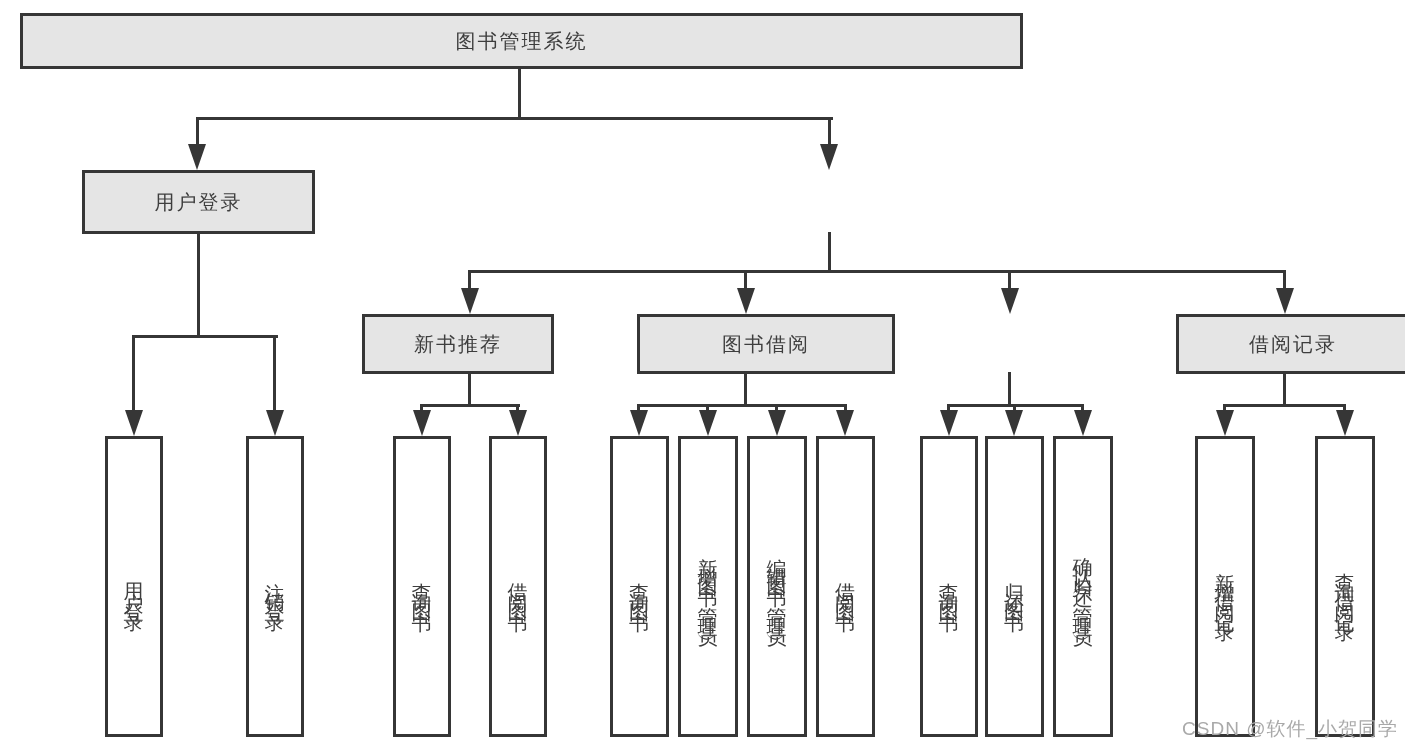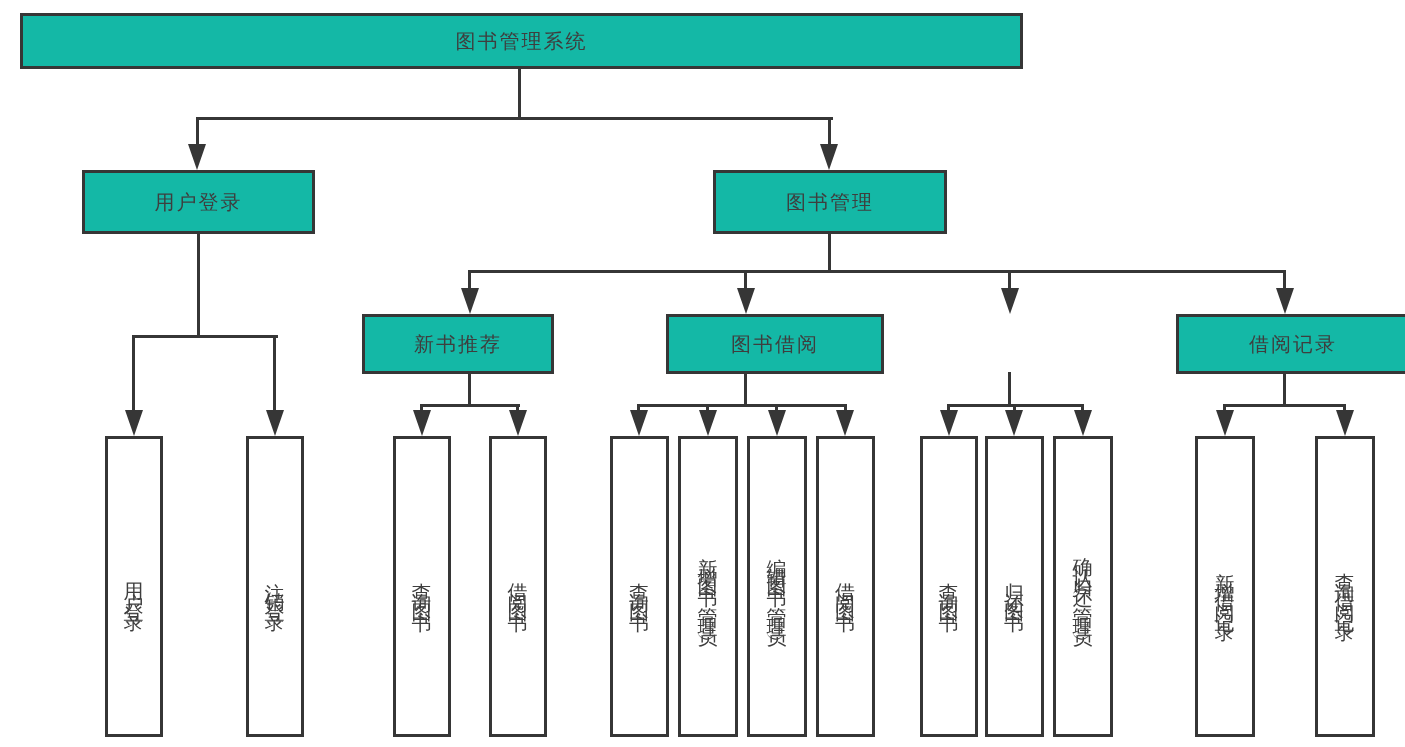--- a/index.html
+++ b/index.html
@@ -8,21 +8,21 @@
     width:1405px;height:747px;
     background:#ffffff;
     font-family:"Liberation Sans","DejaVu Sans",sans-serif;
     color:#3e3e3e;
     overflow:hidden;
   }
   .hbox{
     position:absolute;
     box-sizing:border-box;
     border:3px solid #363636;
-    background:#14b8a6;
+    background:#e5e5e5;
     display:flex;align-items:center;justify-content:center;
     font-size:20px;letter-spacing:2px;
     z-index:2;
   }
   .leaf{
     position:absolute;
     box-sizing:border-box;
     border:3px solid #363636;
     background:#ffffff;
     display:grid;place-items:center;
@@ -61,42 +61,41 @@
   <div class="hbox" style="left:20px;top:13px;width:1003px;height:56px;">图书管理系统</div>
 
   <div class="vl" style="left:518px;top:66px;height:54px;"></div>
   <div class="hl" style="left:196px;top:117px;width:637px;"></div>
   <div class="vl" style="left:196px;top:117px;height:29px;"></div>
   <div class="arrow" style="left:188px;top:144px;"></div>
   <div class="vl" style="left:828px;top:117px;height:29px;"></div>
   <div class="arrow" style="left:820px;top:144px;"></div>
 
   <div class="hbox" style="left:82px;top:170px;width:233px;height:64px;">用户登录</div>
-  <div class="hbox" style="left:713px;top:170px;width:234px;height:64px;">图书管理</div>
 
   <div class="vl" style="left:197px;top:232px;height:106px;"></div>
   <div class="hl" style="left:132px;top:335px;width:146px;"></div>
   <div class="vl" style="left:132px;top:335px;height:77px;"></div>
   <div class="arrow" style="left:125px;top:410px;"></div>
   <div class="vl" style="left:273px;top:335px;height:77px;"></div>
   <div class="arrow" style="left:266px;top:410px;"></div>
 
   <div class="vl" style="left:828px;top:232px;height:40px;"></div>
   <div class="hl" style="left:468px;top:270px;width:818px;"></div>
   <div class="vl" style="left:468px;top:270px;height:20px;"></div>
   <div class="arrow" style="left:461px;top:288px;"></div>
   <div class="vl" style="left:744px;top:270px;height:20px;"></div>
   <div class="arrow" style="left:737px;top:288px;"></div>
   <div class="vl" style="left:1008px;top:270px;height:20px;"></div>
   <div class="arrow" style="left:1001px;top:288px;"></div>
   <div class="vl" style="left:1283px;top:270px;height:20px;"></div>
   <div class="arrow" style="left:1276px;top:288px;"></div>
 
   <div class="hbox" style="left:362px;top:314px;width:192px;height:60px;">新书推荐</div>
-  <div class="hbox" style="left:637px;top:314px;width:218px;height:60px;margin-left:29px;">图书借阅</div>
+  <div class="hbox" style="left:637px;top:314px;width:258px;height:60px;">图书借阅</div>
   <div class="hbox" style="left:1176px;top:314px;width:234px;height:60px;">借阅记录</div>
 
   <div class="vl" style="left:468px;top:372px;height:34px;"></div>
   <div class="hl" style="left:420px;top:404px;width:100px;"></div>
   <div class="vl" style="left:420px;top:404px;height:8px;"></div>
   <div class="arrow" style="left:413px;top:410px;"></div>
   <div class="vl" style="left:516px;top:404px;height:8px;"></div>
   <div class="arrow" style="left:509px;top:410px;"></div>
 
   <div class="vl" style="left:744px;top:372px;height:34px;"></div>
@@ -163,14 +162,15 @@
     <span class="vtext">确认归还（管理员）</span>
   </div>
 
   <div class="leaf" style="left:1195px;top:436px;width:60px;height:301px;">
     <span class="vtext">新增借阅记录</span>
   </div>
   <div class="leaf" style="left:1315px;top:436px;width:60px;height:301px;">
     <span class="vtext">查询借阅记录</span>
   </div>
 
+  <div class="watermark">CSDN @软件_小贺同学</div>
 
 </div>
 
 </body></html>

